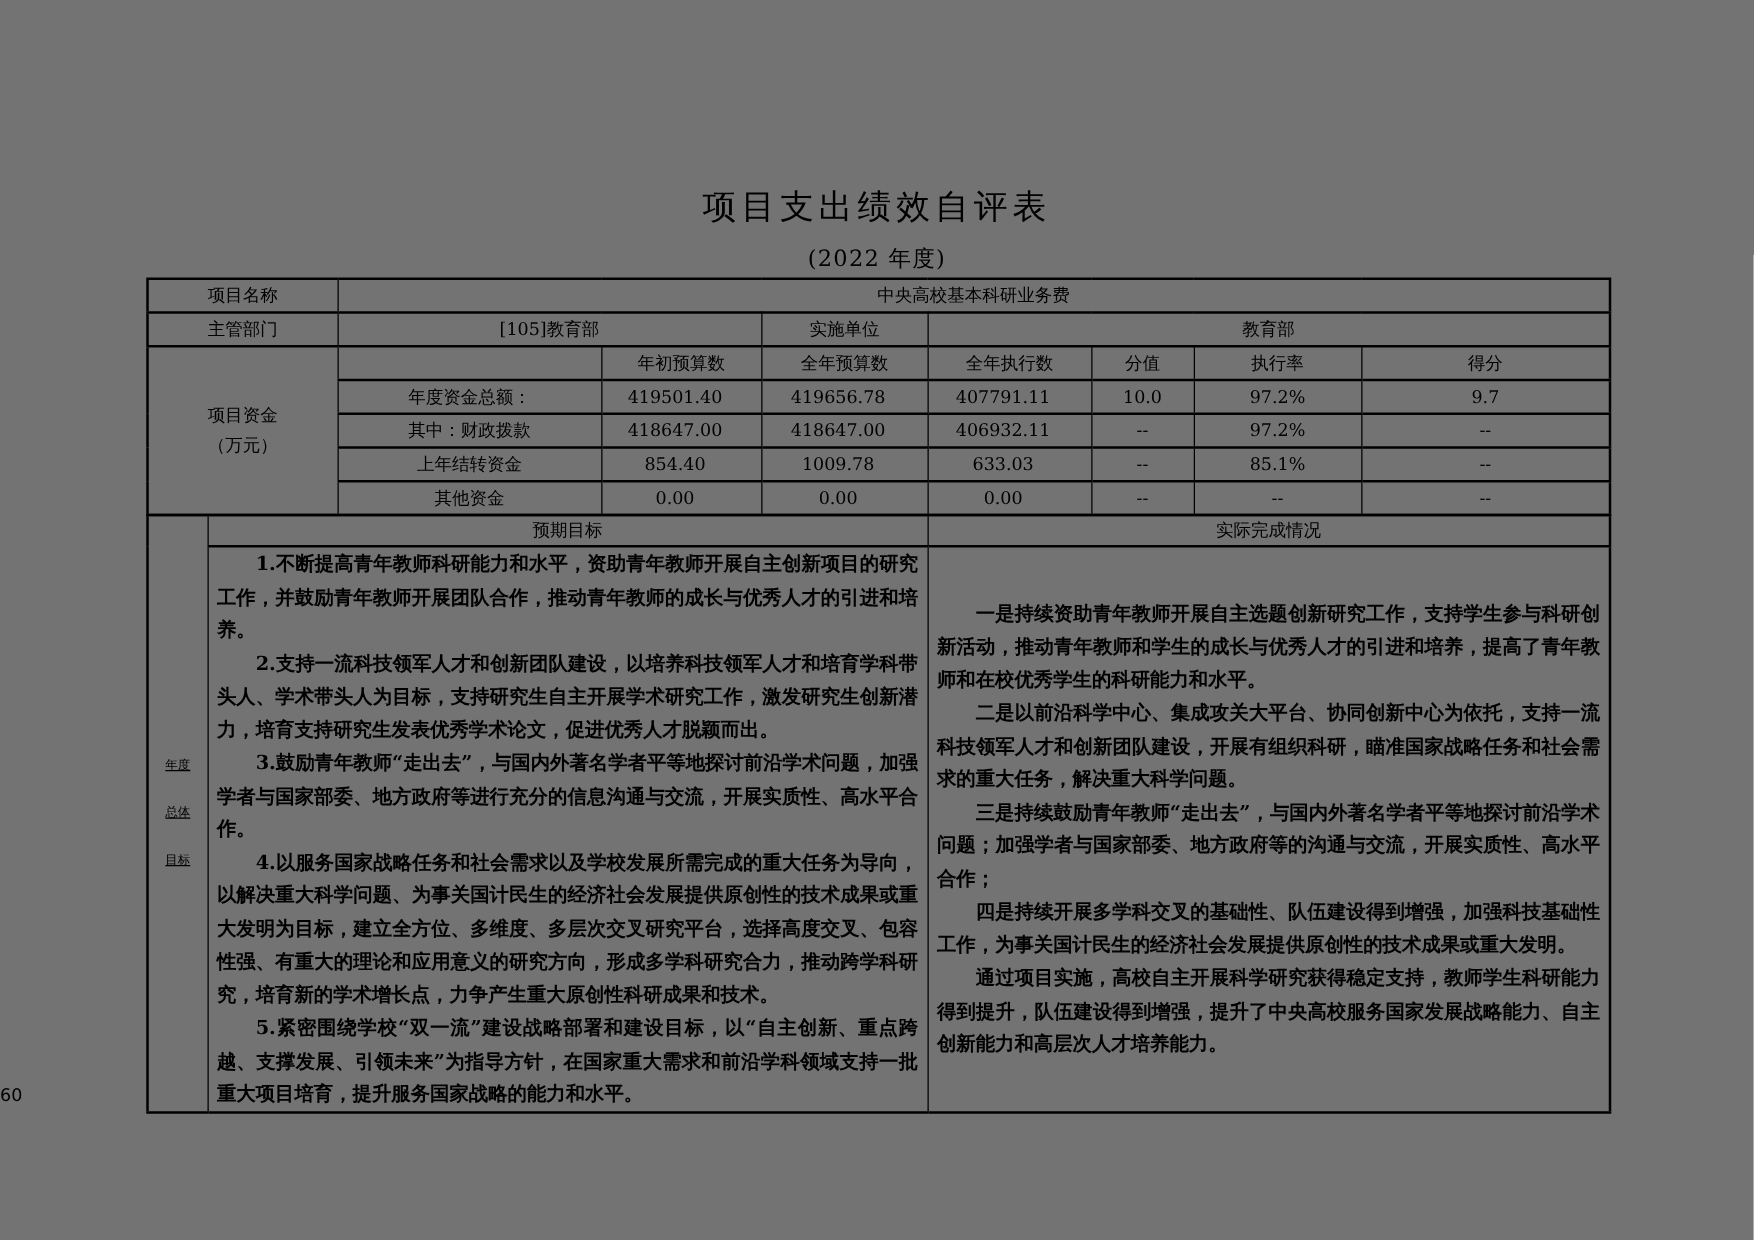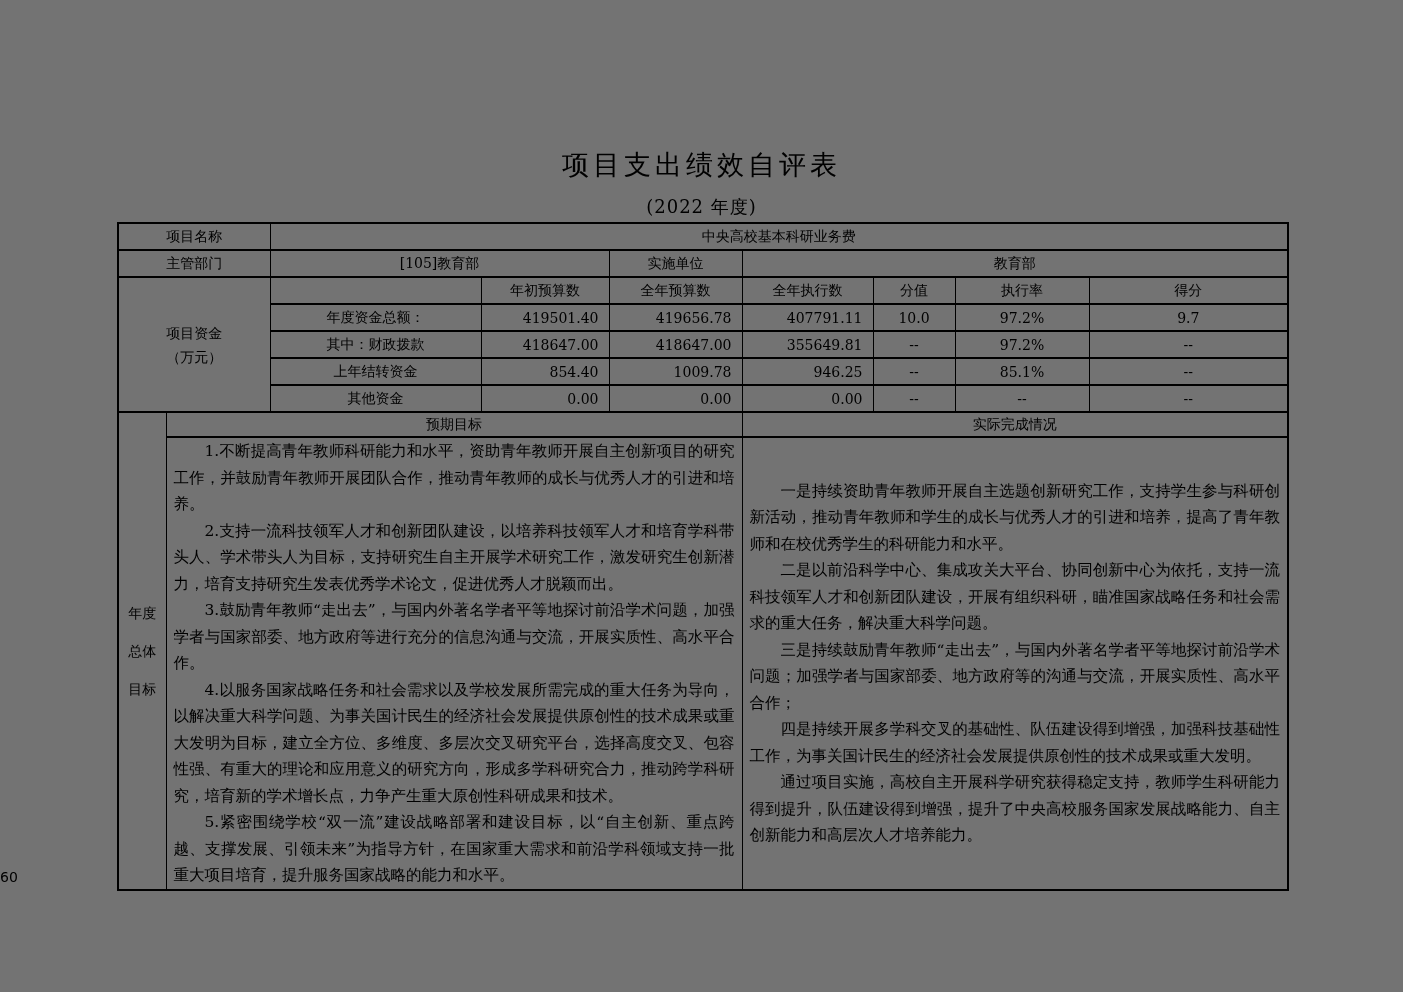--- a/index.html
+++ b/index.html
@@ -44,26 +44,27 @@
     font-size: 14px;
     text-align: center;
     vertical-align: middle;
     overflow: hidden;
     font-family: "DejaVu Serif", "Liberation Serif", serif;
   }
   .t1 tr { height: 27px; }
   .t2 { margin-top: -2px; }
   .t2 .hdr-row { height: 25px; }
   .t2 .content-row { height: 398px; }
-  .num-r { text-align: right; padding-right: 10px; }
+  .num-r { padding-right: 10px; }
   .section-label { line-height: 24px; }
-  .row-label { line-height: 38px; font-size: 14px; }
+  .row-label { line-height: 38px; font-size: 10px; text-decoration: underline; }
   .goal-cell {
     vertical-align: middle;
     padding: 0 7px;
+    font-weight: bold;
   }
   .goal-cell p {
     margin: 0;
     text-indent: 2em;
     font-size: 15.5px;
     line-height: 26.5px;
     text-align: justify;
   }
   .page-num {
     position: absolute;
@@ -124,30 +125,30 @@
         <td class="num-r">419656.78</td>
         <td class="num-r">407791.11</td>
         <td>10.0</td>
         <td>97.2%</td>
         <td>9.7</td>
       </tr>
       <tr>
         <td>其中：财政拨款</td>
         <td class="num-r">418647.00</td>
         <td class="num-r">418647.00</td>
-        <td class="num-r">355649.81</td>
+        <td class="num-r">406932.11</td>
         <td>--</td>
         <td>97.2%</td>
         <td>--</td>
       </tr>
       <tr>
         <td>上年结转资金</td>
         <td class="num-r">854.40</td>
         <td class="num-r">1009.78</td>
-        <td class="num-r">946.25</td>
+        <td class="num-r">633.03</td>
         <td>--</td>
         <td>85.1%</td>
         <td>--</td>
       </tr>
       <tr>
         <td>其他资金</td>
         <td class="num-r">0.00</td>
         <td class="num-r">0.00</td>
         <td class="num-r">0.00</td>
         <td>--</td>

